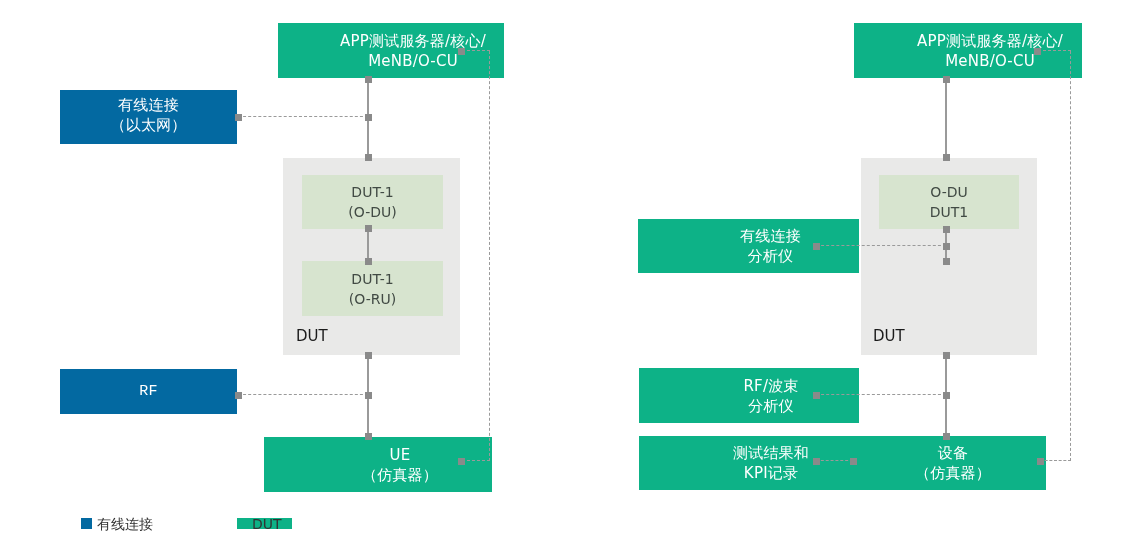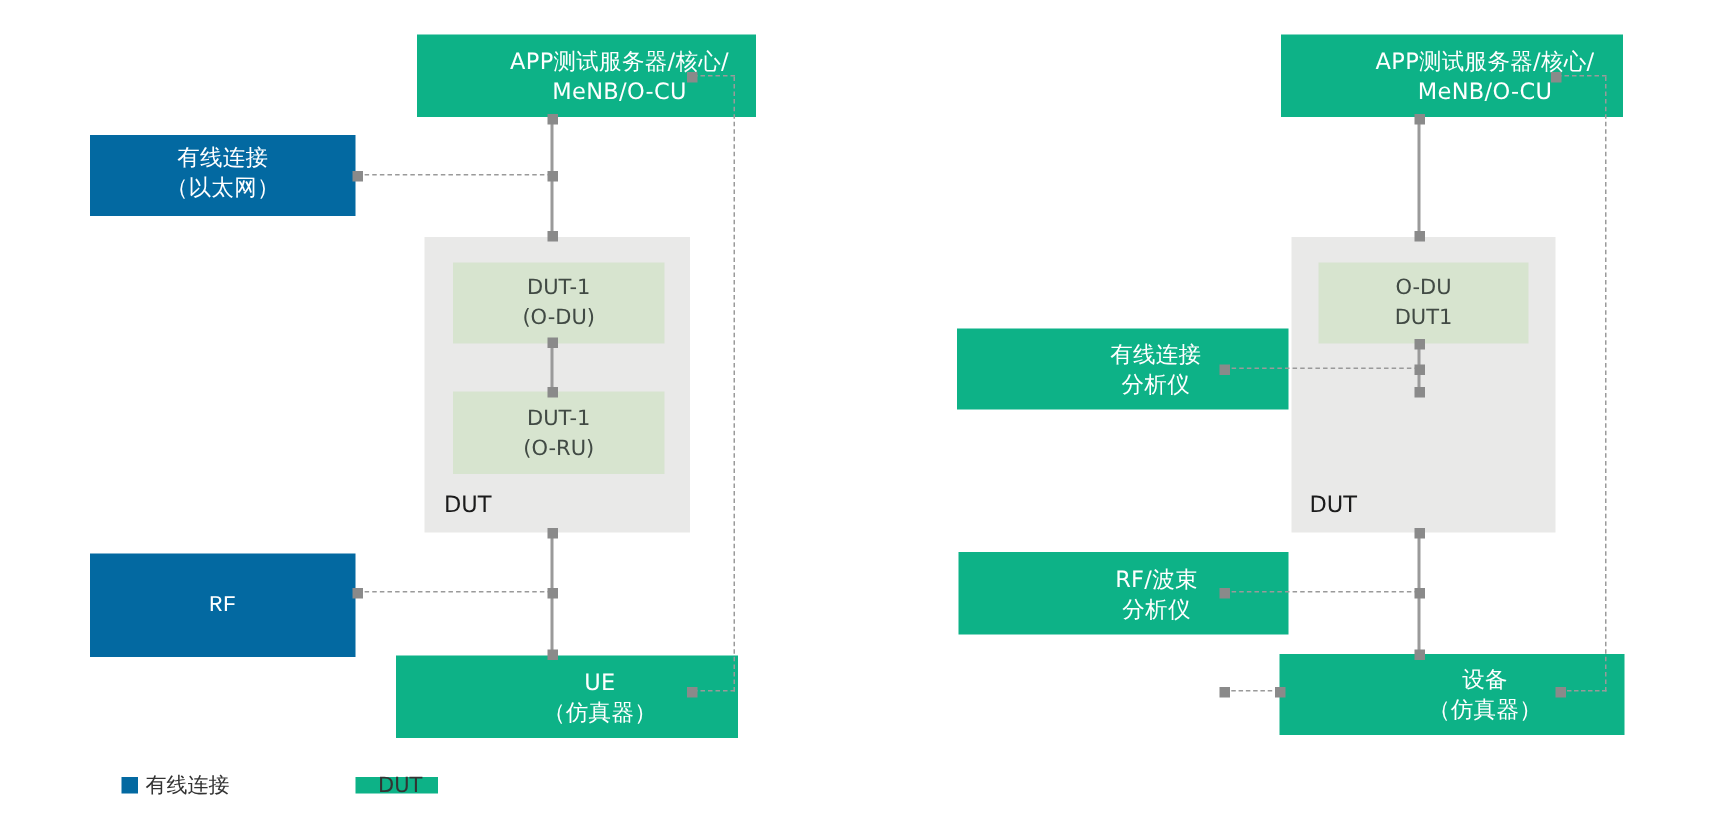--- a/index.html
+++ b/index.html
@@ -52,21 +52,21 @@
     <div>(O-DU)</div>
   </div>
 
   <div class="inner" style="left:302px;top:261px;width:141px;height:55px">
     <div>DUT-1</div>
     <div>(O-RU)</div>
   </div>
 
   <div class="dut-label" style="left:296px;top:329px">DUT</div>
 
-  <div class="box dark" style="left:60px;top:369px;width:177px;height:69px">
+  <div class="box dark" style="left:60px;top:369px;width:177px;height:45px">
     <div>RF</div>
   </div>
 
   <div class="box brand" style="left:264px;top:437px;width:184px;height:55px">
     <div>UE</div>
     <div>（仿真器）</div>
   </div>
 
   <div class="box brand" style="left:854px;top:23px;width:184px;height:55px">
     <div>APP测试服务器/核心/</div>
@@ -86,22 +86,26 @@
   </div>
 
 
   <div class="dut-label" style="left:873px;top:329px">DUT</div>
 
   <div class="box brand" style="left:639px;top:368px;width:176px;height:55px">
     <div>RF/波束</div>
     <div>分析仪</div>
   </div>
 
+  <div class="box brand" style="left:639px;top:436px;width:176px;height:54px">
+    <div>测试结果和</div>
+    <div>KPI记录</div>
+  </div>
 
-  <div class="box brand" style="left:853px;top:436px;width:186px;height:54px">
+  <div class="box brand" style="left:816px;top:436px;width:186px;height:54px">
     <div>设备</div>
     <div>（仿真器）</div>
   </div>
 
   <div class="legend-swatch dark" style="left:81px;top:518px"></div>
   <div class="legend-label" style="left:97px;top:516px">有线连接</div>
   <div class="legend-swatch brand" style="left:237px;top:518px"></div>
   <div class="legend-label" style="left:252px;top:516px">DUT</div>
 
 <div class="vline" style="left: 367.25px; top: 78px; height: 80px;"></div>

